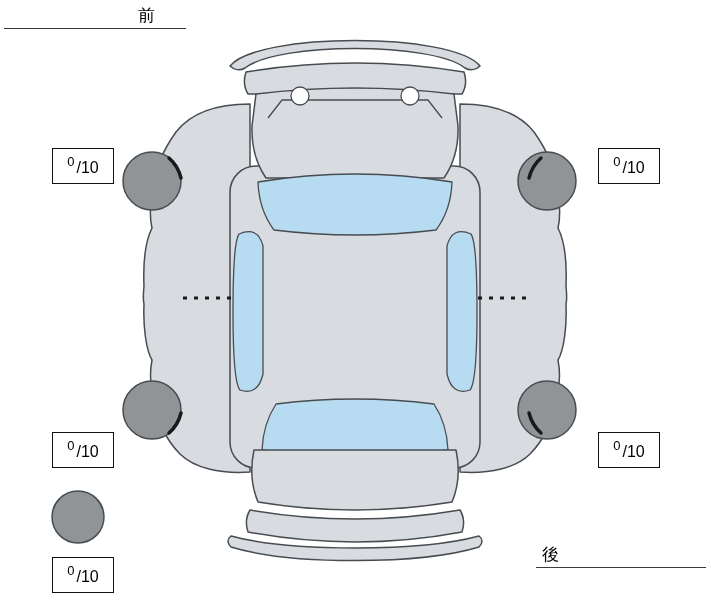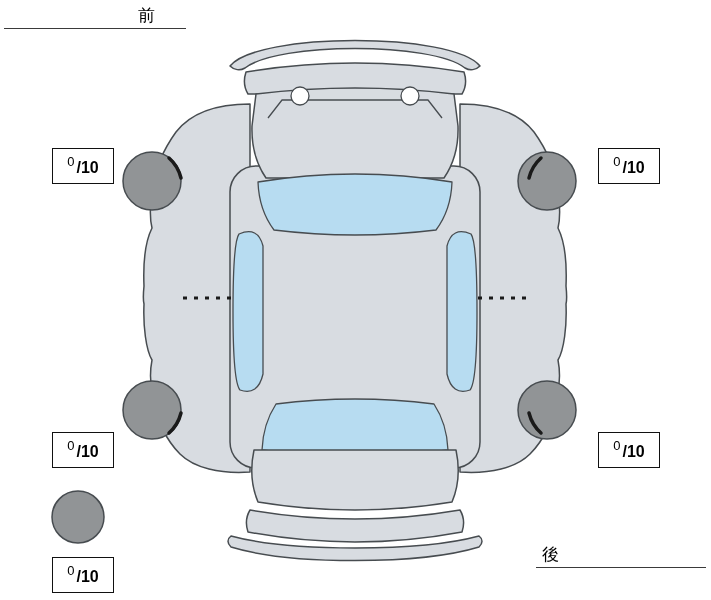--- a/index.html
+++ b/index.html
@@ -20,21 +20,21 @@
 
   .jp-label{position:absolute;font-size:17px;line-height:1;letter-spacing:1px;}
   .rule{position:absolute;height:0;border-top:1px solid #3a3a3a;}
 
   .score-box{
     position:absolute;width:62px;height:36px;background:#ffffff;
     border:1px solid #111;box-sizing:border-box;
     display:flex;align-items:center;justify-content:center;gap:2px;
   }
   .score-num{font-size:13px;transform:translateY(-5px);}
-  .score-den{font-size:16px;transform:translateY(2px);font-weight:bold;}
+  .score-den{font-size:16px;transform:translateY(2px);}
 </style>
 </head>
 <body>
 
 <div class="stage">
 
   <svg class="svg-layer" viewBox="0 0 711 600" aria-hidden="true">
 
     <path class="p" d="M250,104 C215,104 190,114 176,132 C163,150 155,168 152,190 C150,205 150,220 152,228
          C146,240 143,262 144,286 C143,296 143,300 144,304 C143,326 146,350 152,360

